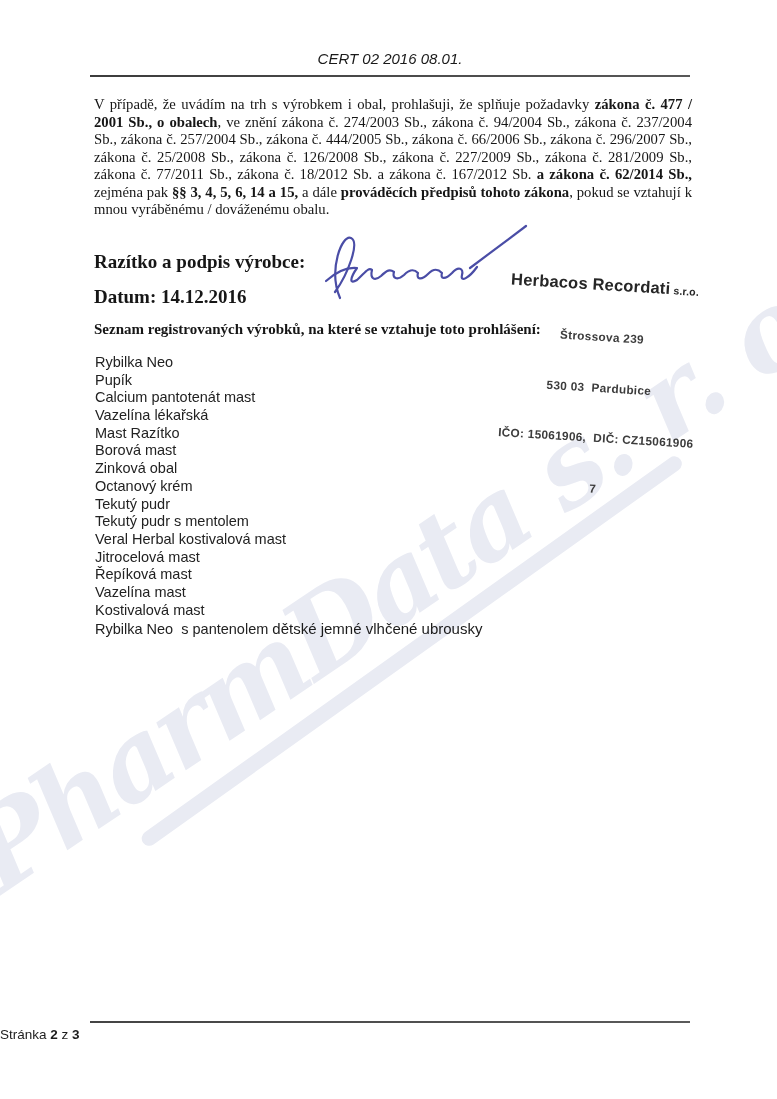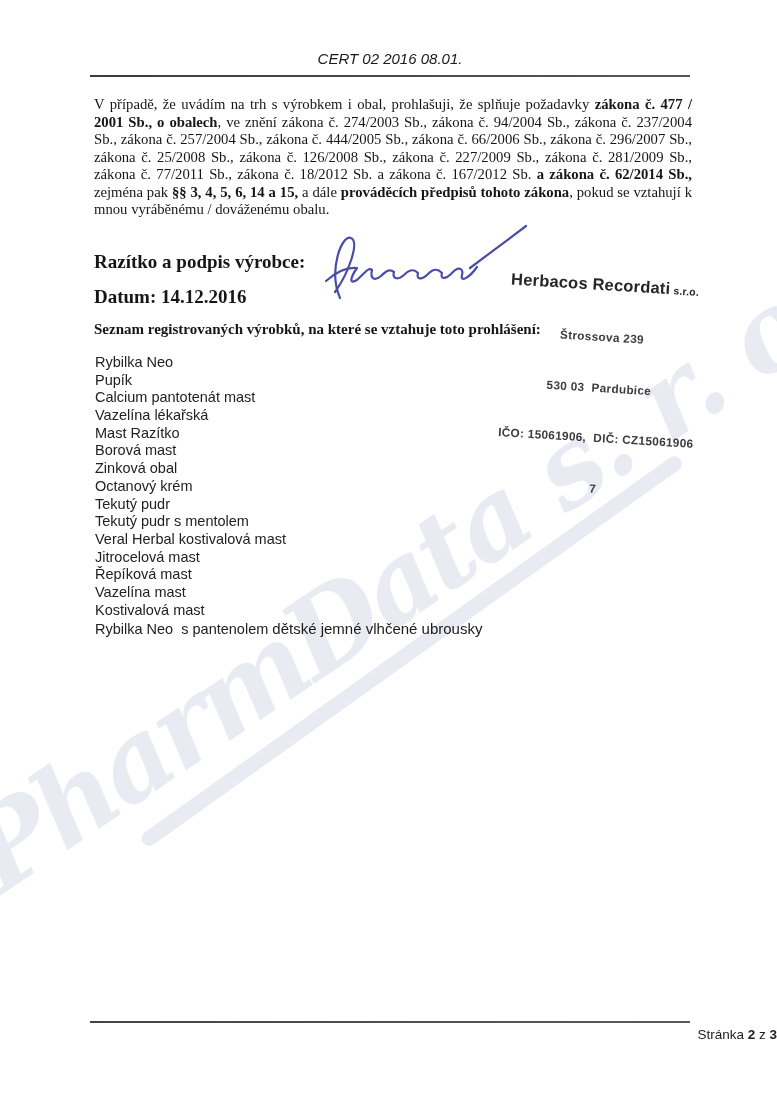--- a/index.html
+++ b/index.html
@@ -103,21 +103,21 @@
   .product-item{height:17.7px;line-height:17.7px;white-space:pre;}
   .product-last{height:22px;line-height:19px;white-space:pre;}
   .product-last .big{font-size:15px;color:#1b1b1b;}
   
   .footer-rule{
     position:absolute;top:1021px;left:90px;width:600px;height:2px;
     background:linear-gradient(90deg,#444444,#5a5a5a);
   }
   .footer-text{
     position:absolute;top:1027px;left:0;width:777px;
-    text-align:right;
+    text-align:left;
     font-family:"Liberation Sans", sans-serif;
     font-size:13.5px;color:#1d1d1d;
     white-space:pre;
   }
   .footer-text b{font-weight:bold;}
 </style>
 </head>
 <body>
 
 <div class="page">

